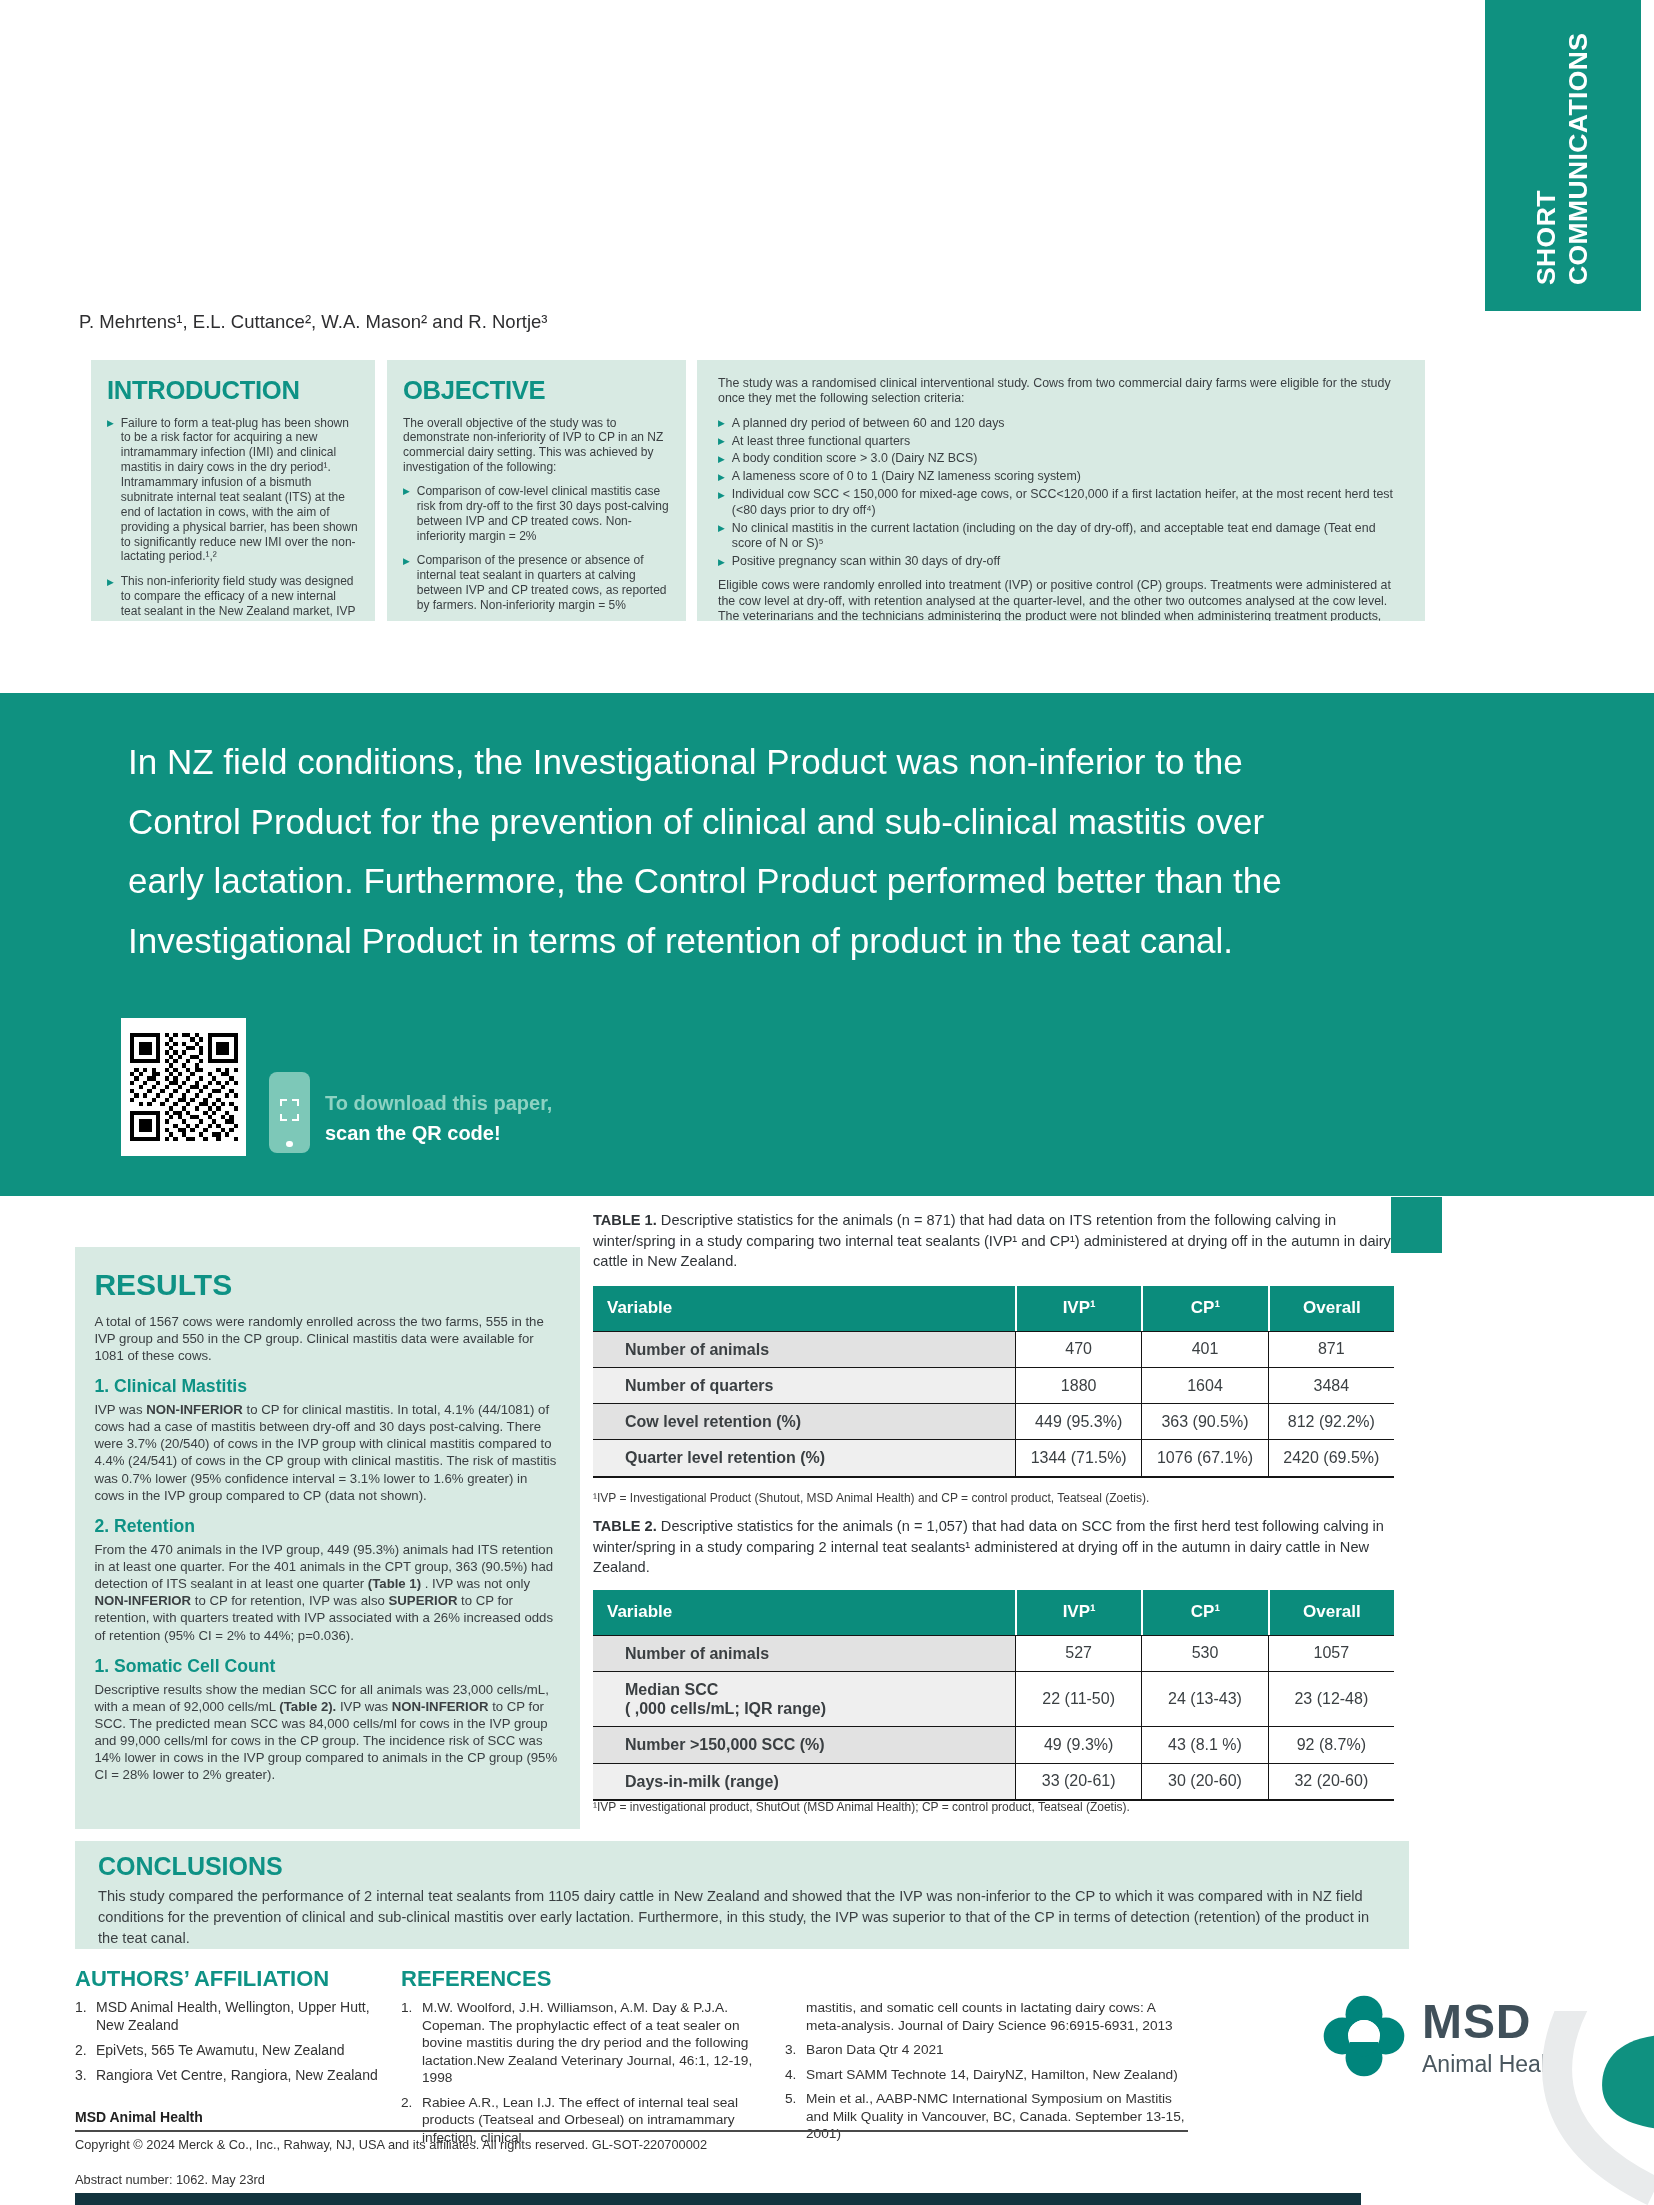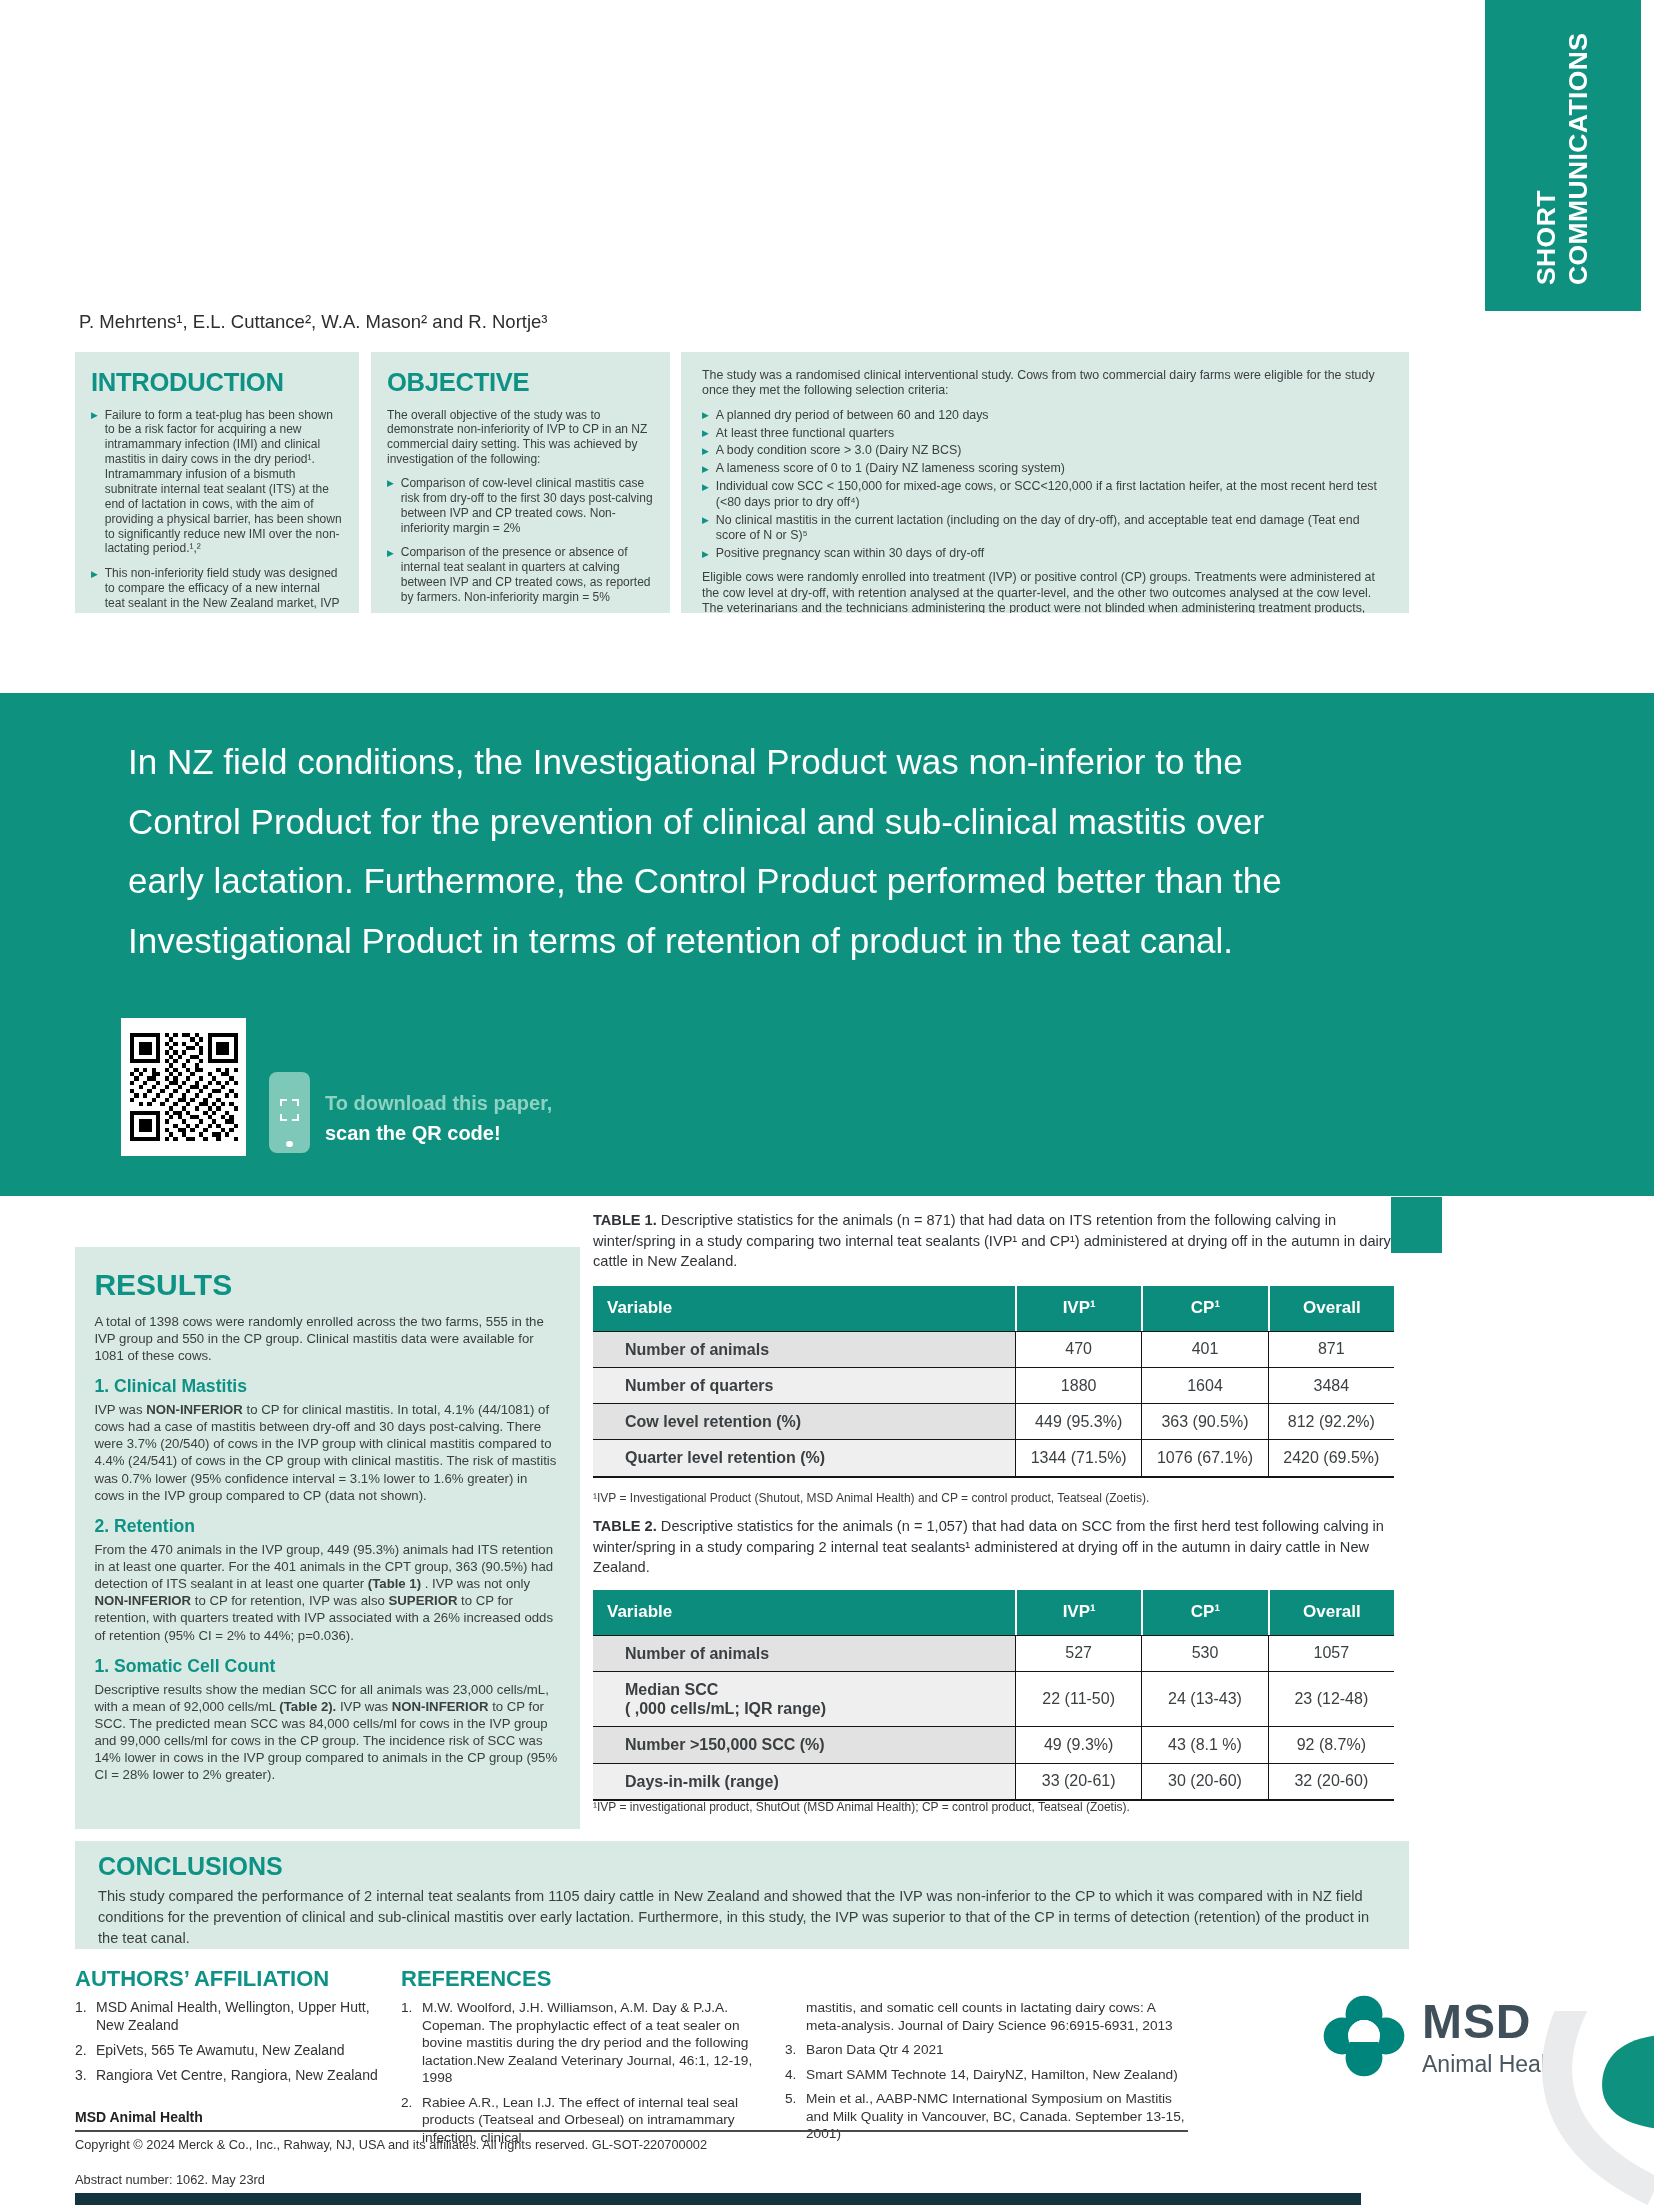--- a/index.html
+++ b/index.html
@@ -17,21 +17,21 @@
     transform:rotate(-90deg); display:flex; flex-direction:column; justify-content:center;
     padding-left:26.5px; color:#fff; font-weight:700; font-size:26.5px; line-height:1.2; letter-spacing:0.4px;
   }
 
   
   #title { position:absolute; left:78px; top:56px; width:962px; font-size:49px; line-height:1.36;
            font-weight:700; letter-spacing:-0.4px; color:#1d1d1f; }
   #authors { position:absolute; left:79px; top:311px; font-size:18.5px; color:#2e2e30; }
 
   
-  .panel { position:absolute; top:352px; height:261px; background:#D8EAE3; padding:16px 16px; overflow:hidden; }
+  .panel { position:absolute; top:360px; height:261px; background:#D8EAE3; padding:16px 16px; overflow:hidden;margin-left:16px; }
   .panel h2 { color:#0E9285; font-size:25.6px; font-weight:700; margin:0 0 10.6px; letter-spacing:-0.3px; }
   #intro-panel { left:75px; width:284px; }
   #objective-panel { left:371px; width:299px; }
   #methods-panel { left:681px; width:728px; padding:16px 21px; }
   .btxt { font-size:12px; line-height:1.24; }
   #methods-panel .btxt { font-size:12.4px; }
   .bullet { display:flex; gap:7px; margin-bottom:9.7px; }
   #methods-panel .bullet { margin-bottom:2.6px; }
   .tri { color:#0E9285; font-size:8.8px; padding-top:2.6px; flex:0 0 auto; }
   .lead { font-size:12px; line-height:1.24; margin:0 0 8.8px; }
@@ -225,21 +225,21 @@
     <div id="qr-cta">
       <div class="l1">To download this paper,</div>
       <div class="l2">scan the QR code!</div>
     </div>
   </div>
 
   <div id="corner-tab"></div>
 
   <div id="results-panel">
     <h2>RESULTS</h2>
-    <p>A total of 1398 cows were randomly enrolled across the two farms, 555 in the IVP group and 550 in the CP group. Clinical mastitis data were available for 1081 of these cows.</p>
+    <p>A total of 1567 cows were randomly enrolled across the two farms, 555 in the IVP group and 550 in the CP group. Clinical mastitis data were available for 1081 of these cows.</p>
     <div class="rsub">1. Clinical Mastitis</div>
     <p><span>IVP was </span><span style="font-weight: 700;">NON-INFERIOR</span><span> to CP for clinical mastitis. In total, 4.1% (44/1081) of cows had a case of mastitis between dry-off and 30 days post-calving. There were 3.7% (20/540) of cows in the IVP group with clinical mastitis compared to 4.4% (24/541) of cows in the CP group with clinical mastitis. The risk of mastitis was 0.7% lower (95% confidence interval = 3.1% lower to 1.6% greater) in cows in the IVP group compared to CP (data not shown).</span></p>
     <div class="rsub">2. Retention</div>
     <p><span>From the 470 animals in the IVP group, 449 (95.3%) animals had ITS retention in at least one quarter. For the 401 animals in the CPT group, 363 (90.5%) had detection of ITS sealant in at least one quarter </span><span style="font-weight: 700;">(Table 1)</span><span> . IVP was not only </span><span style="font-weight: 700;">NON-INFERIOR</span><span> to CP for retention, IVP was also </span><span style="font-weight: 700;">SUPERIOR</span><span> to CP for retention, with quarters treated with IVP associated with a 26% increased odds of retention (95% CI = 2% to 44%; p=0.036).</span></p>
     <div class="rsub">1. Somatic Cell Count</div>
     <p><span>Descriptive results show the median SCC for all animals was 23,000 cells/mL, with a mean of 92,000 cells/mL </span><span style="font-weight: 700;">(Table 2).</span><span> IVP was </span><span style="font-weight: 700;">NON-INFERIOR</span><span> to CP for SCC. The predicted mean SCC was 84,000 cells/ml for cows in the IVP group and 99,000 cells/ml for cows in the CP group. The incidence risk of SCC was 14% lower in cows in the IVP group compared to animals in the CP group (95% CI = 28% lower to 2% greater).</span></p>
   </div>
 
   <div id="t1-caption" class="caption">
     <b>TABLE 1.</b><span> Descriptive statistics for the animals (n = 871) that had data on ITS retention from the following calving in winter/spring in a study comparing two internal teat sealants (IVP¹ and CP¹) administered at drying off in the autumn in dairy cattle in New Zealand.</span>

